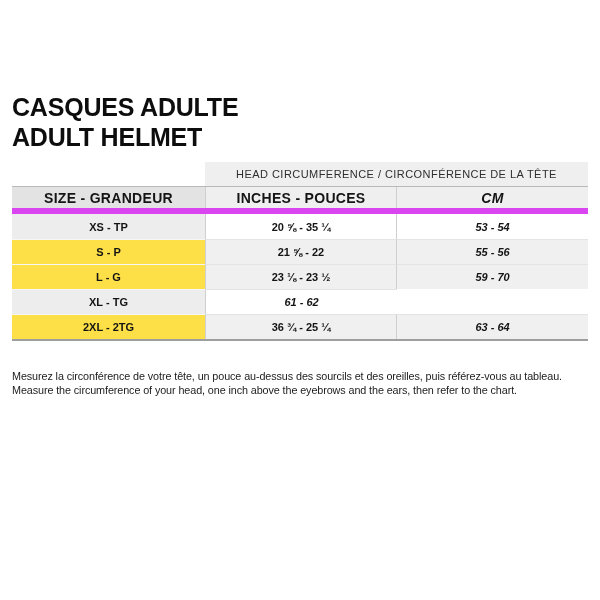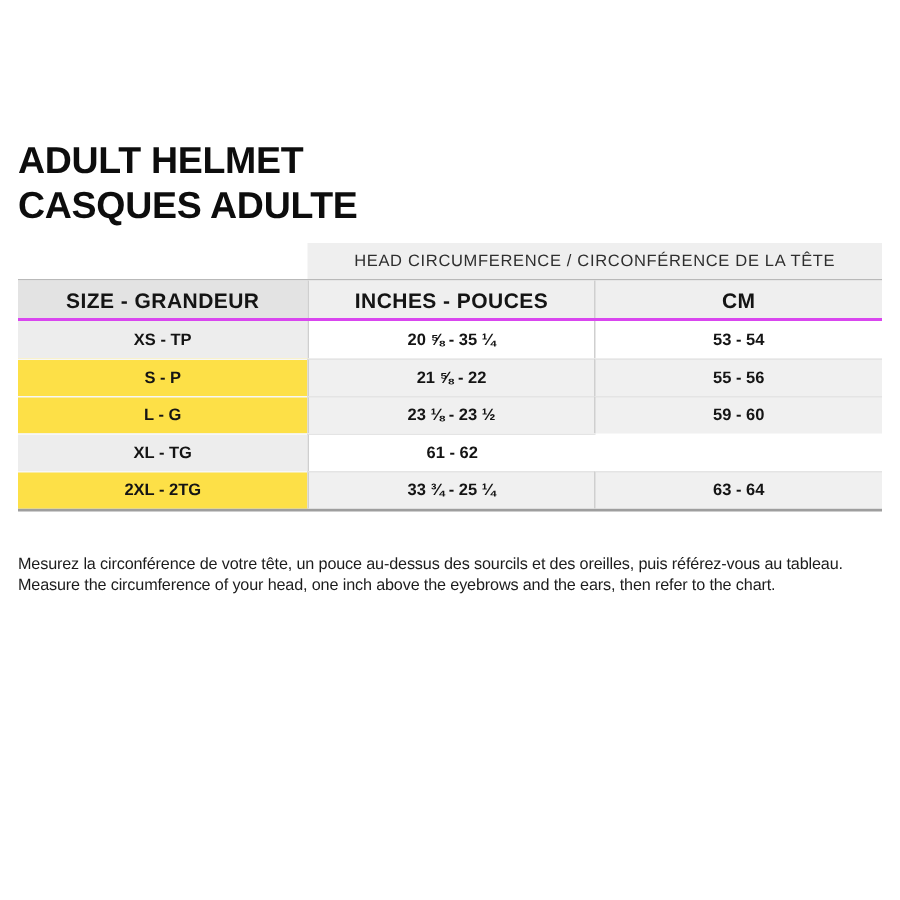--- a/index.html
+++ b/index.html
@@ -10,47 +10,47 @@
   .title { position: absolute; left: 12px; top: 92px; font-weight: bold; font-size: 25px;
            line-height: 30px; letter-spacing: -0.2px; color: #0d0d0d; }
 
   .band { position: absolute; left: 205px; top: 162px; width: 383px; height: 24px;
           background: #efefef; display: flex; align-items: center; justify-content: center; }
   .band span { font-size: 11px; letter-spacing: 0.45px; color: #2e2e2e; font-weight: normal; }
 
   .table { position: absolute; left: 12px; top: 186px; width: 576px;
            border-top: 1px solid #b9b9b9; border-bottom: 2px solid #9e9e9e; }
   .row { display: flex; height: 25px; }
-  .row.header { height: 27px; border-bottom: 2px solid #d946ef; }
+  .row.header { height: 27px; border-bottom: 6px solid #d946ef; }
   .cell { display: flex; align-items: center; justify-content: center;
           font-weight: bold; font-size: 11px; color: #141414; }
   .c-size { width: 193px; }
   .c-in   { width: 191px; border-left: 1px solid #cfcfcf; }
-  .c-cm   { width: 192px; border-left: 1px solid #cfcfcf; }
+  .c-cm   { width: 192px; border-left: 1px solid #cfcfcf; font-style: italic; }
   .row.header .cell { font-size: 14px; letter-spacing: 0.3px; }
   .row.header .c-size { background: #e3e3e3; }
   .row.header .c-in, .row.header .c-cm { background: #efefef; }
   .trow.odd  .c-size { background: #ededed; }
   .trow.odd  .c-in, .trow.odd  .c-cm { background: #ffffff; }
   .trow.even .c-size { background: #fde047; }
   .trow.even .c-in, .trow.even .c-cm { background: #f0f0f0; }
   .trow + .trow .cell { border-top: 1px solid #e4e4e4; }
   .trow + .trow .c-size { border-top-color: #f7f7f7; }
 
   .footer { position: absolute; left: 12px; top: 370px; width: 582px;
             font-size: 10.8px; line-height: 13.5px; color: #1c1c1c; letter-spacing: -0.1px; }
 </style>
 </head>
 <body>
 
 <div class="sheet">
 
   <div class="title">
+    <div>CASQUES ADULTE</div>
     <div>ADULT HELMET</div>
-    <div>CASQUES ADULTE</div>
   </div>
 
   <div class="band">
     <span>HEAD CIRCUMFERENCE / CIRCONFÉRENCE DE LA TÊTE</span>
   </div>
 
   <div class="table">
     <div class="row header">
       <div class="cell c-size">SIZE - GRANDEUR</div>
       <div class="cell c-in">INCHES - POUCES</div>
@@ -66,31 +66,31 @@
     <div class="row trow even">
       <div class="cell c-size">S - P</div>
       <div class="cell c-in">21 ⅝ - 22</div>
       <div class="cell c-cm">55 - 56</div>
     </div>
 
 
     <div class="row trow even">
       <div class="cell c-size">L - G</div>
       <div class="cell c-in">23 ⅛ - 23 ½</div>
-      <div class="cell c-cm">59 - 60</div>
+      <div class="cell c-cm">59 - 70</div>
     </div>
 
     <div class="row trow odd">
       <div class="cell c-size">XL - TG</div>
       <div class="cell c-cm">61 - 62</div>
     </div>
 
     <div class="row trow even">
       <div class="cell c-size">2XL - 2TG</div>
-      <div class="cell c-in">33 ¾ - 25 ¼</div>
+      <div class="cell c-in">36 ¾ - 25 ¼</div>
       <div class="cell c-cm">63 - 64</div>
     </div>
   </div>
 
   <div class="footer">
     <div>Mesurez la circonférence de votre tête, un pouce au-dessus des sourcils et des oreilles, puis référez-vous au tableau.</div>
     <div>Measure the circumference of your head, one inch above the eyebrows and the ears, then refer to the chart.</div>
   </div>
 
 </div>

